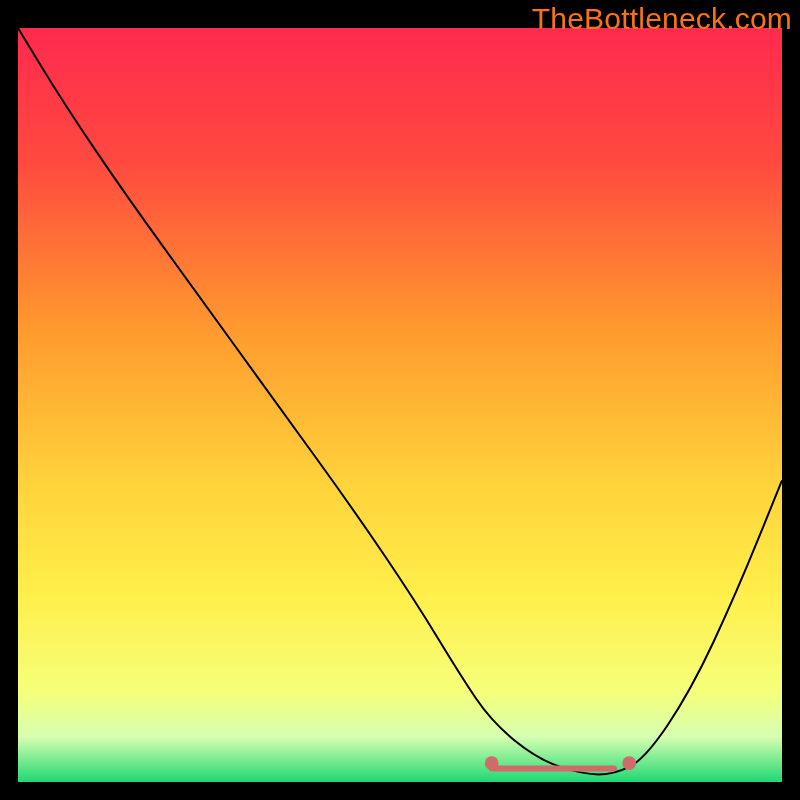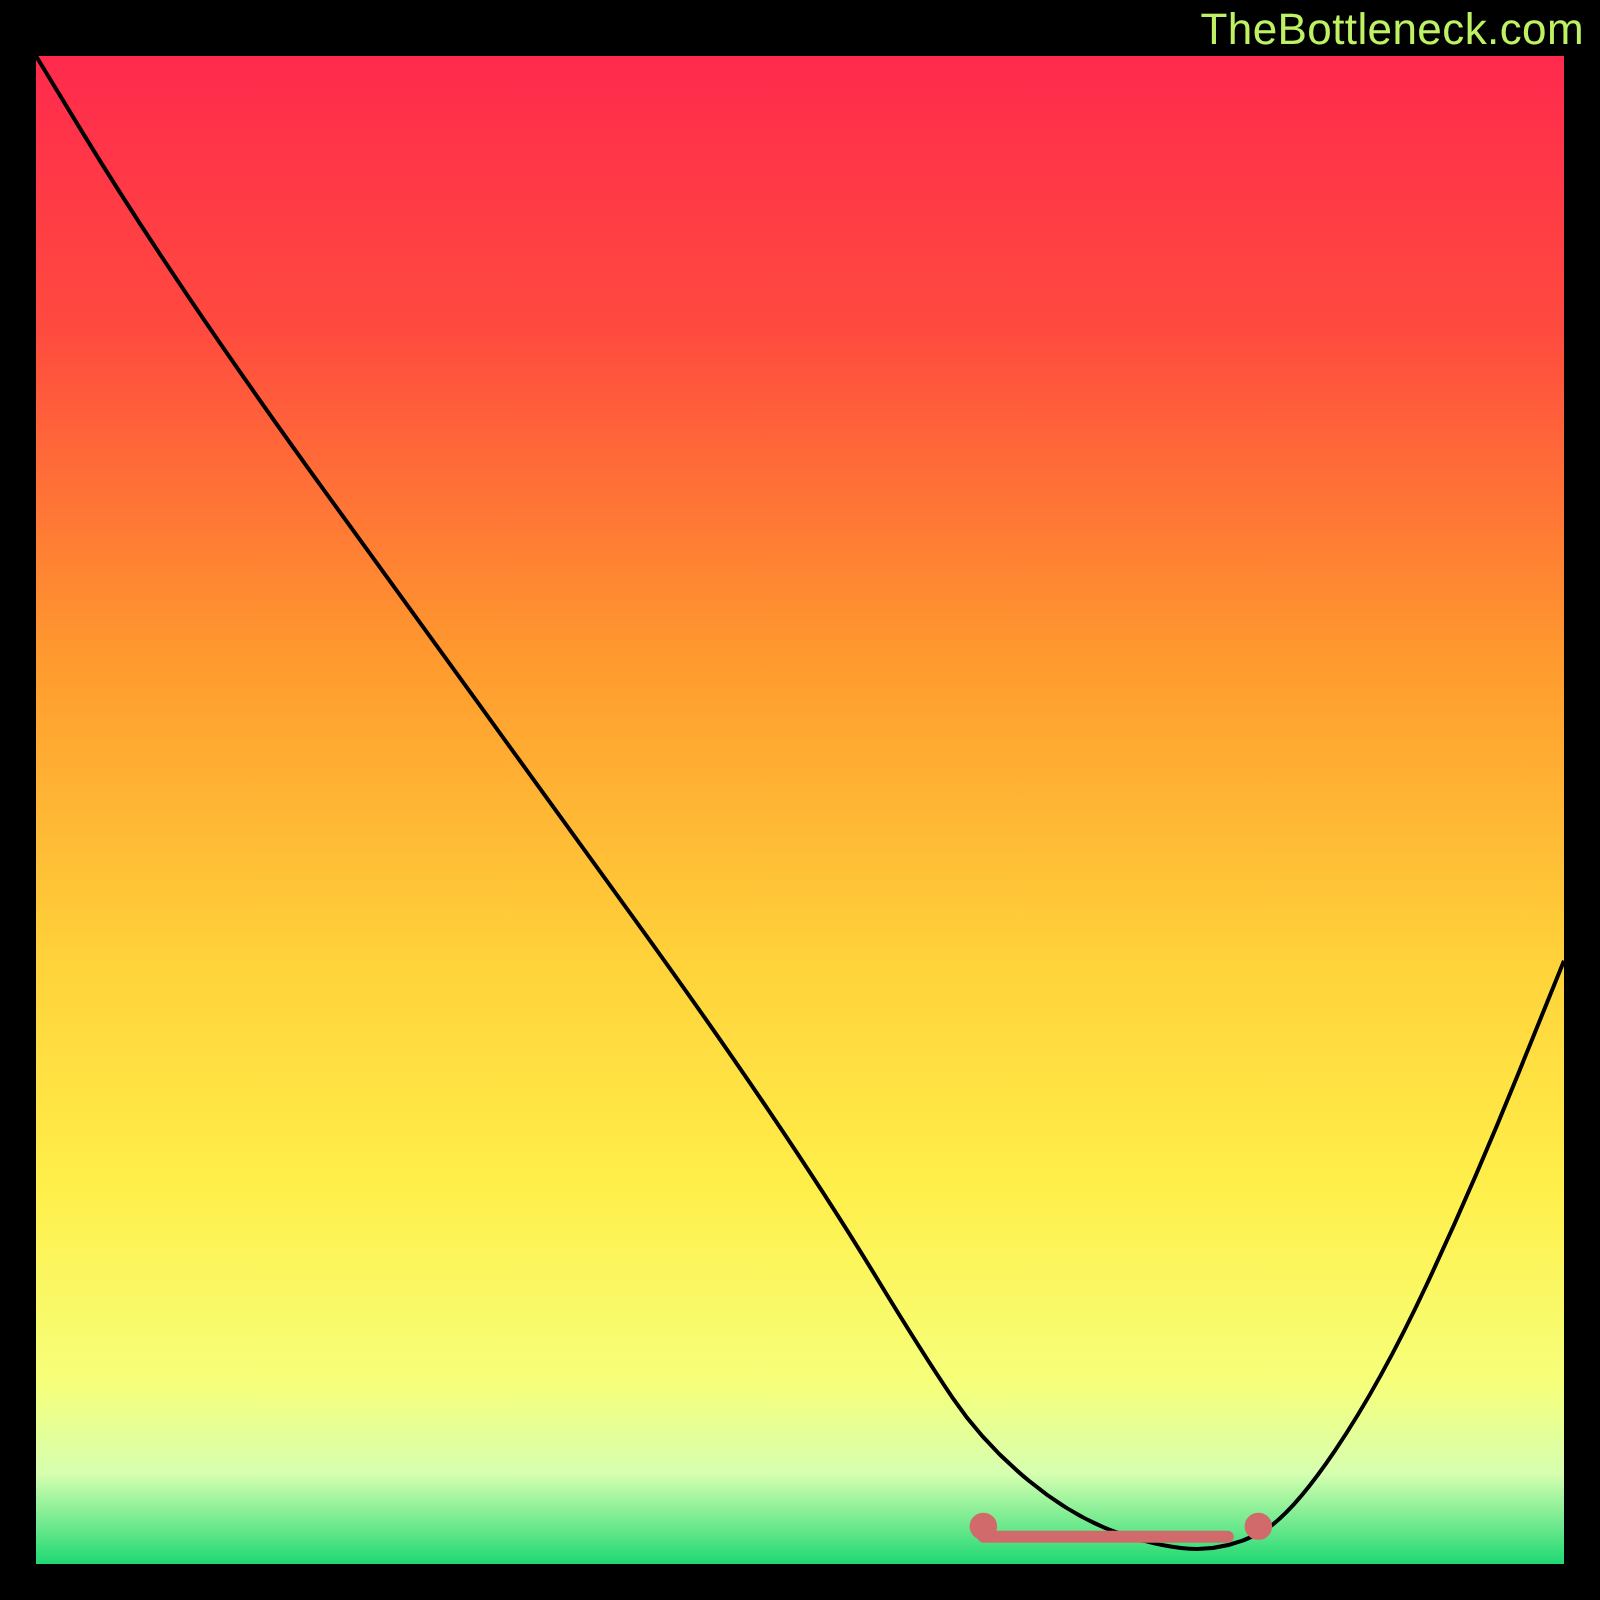--- a/index.html
+++ b/index.html
@@ -14,22 +14,22 @@
   .outer {
     position: relative;
     width: 800px;
     height: 800px;
     background: #000;
   }
   .watermark {
     position: absolute;
     top: 2px;
     right: 8px;
-    color: #bef264;
-    font-size: 22px;
+    color: #f97316;
+    font-size: 30px;
     font-weight: 400;
     letter-spacing: 0.2px;
     z-index: 10;
   }
   .plot-area {
     position: absolute;
     left: 18px;
     top: 28px;
     width: 764px;
     height: 754px;

